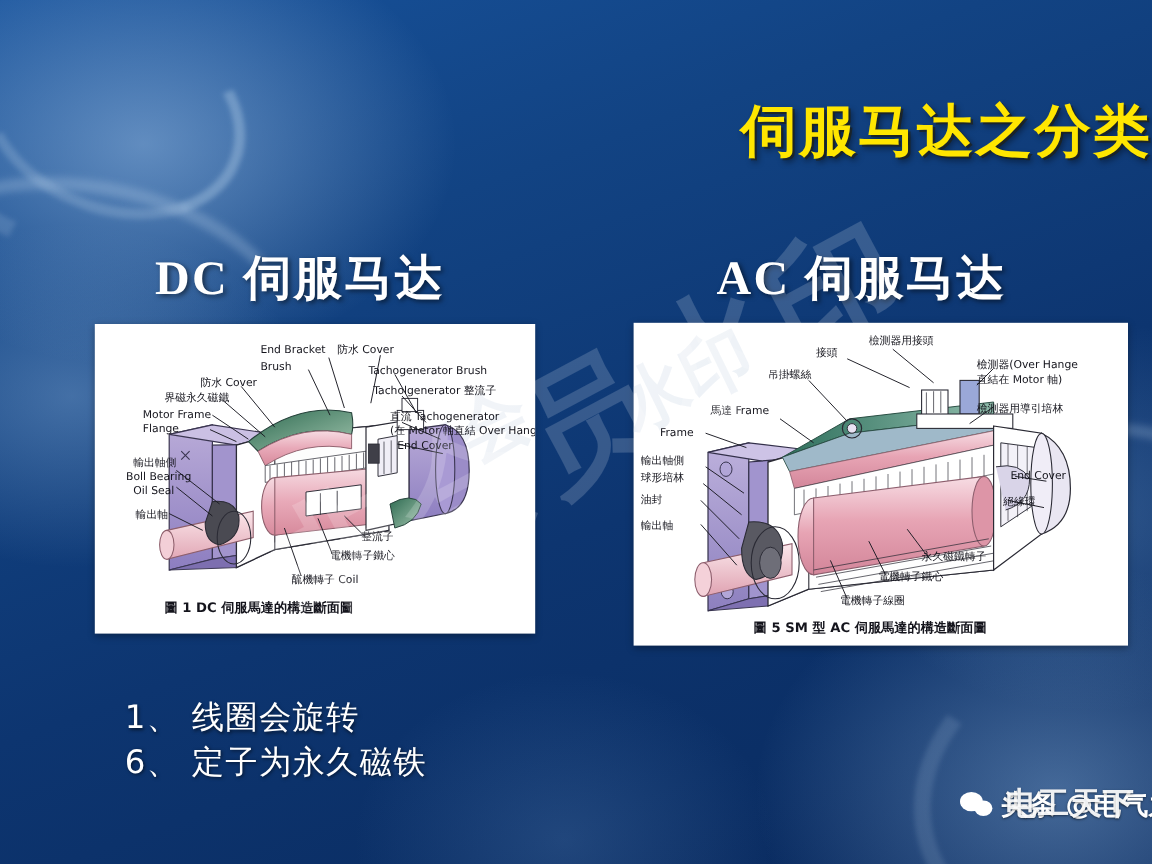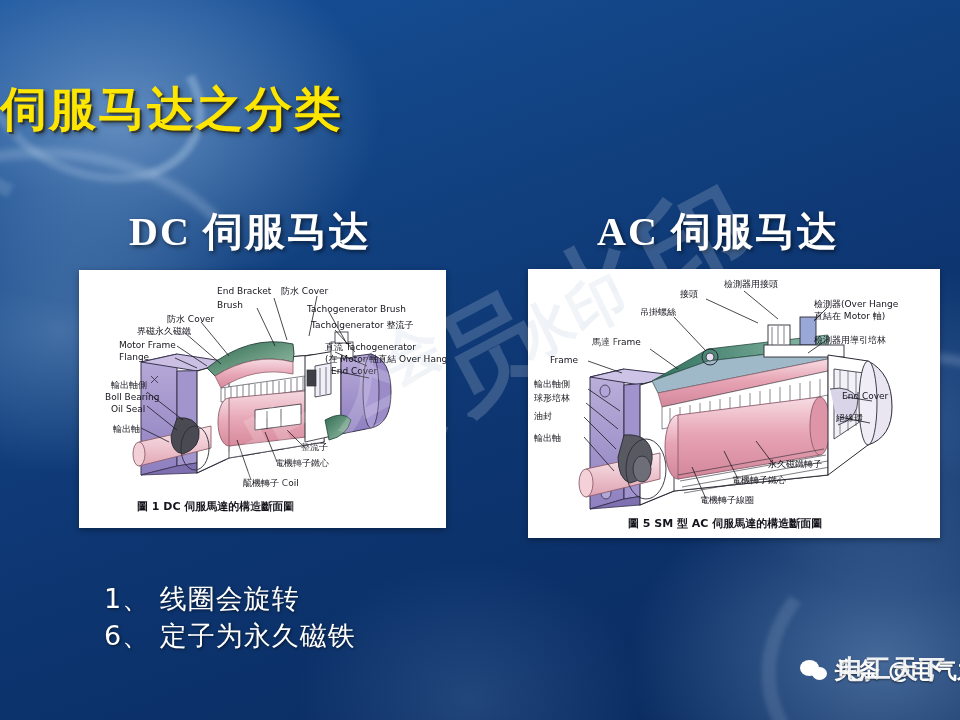--- a/index.html
+++ b/index.html
@@ -27,21 +27,21 @@
   .s3{left:-110px;top:150px;width:340px;height:200px;border:11px solid rgba(200,222,244,.20);
       border-color:rgba(200,222,244,.24) transparent transparent transparent;transform:rotate(10deg);filter:blur(3px);}
   .s4{left:760px;top:520px;width:330px;height:250px;border:14px solid rgba(200,222,244,.26);
       border-color:transparent transparent rgba(200,222,244,.30) rgba(200,222,244,.14);transform:rotate(-12deg);filter:blur(2px);}
   .s5{left:820px;top:360px;width:250px;height:190px;border:10px solid rgba(195,218,242,.18);
       border-color:rgba(195,218,242,.22) transparent transparent transparent;transform:rotate(28deg);filter:blur(3px);}
   .s6{left:560px;top:620px;width:300px;height:170px;border:9px solid rgba(190,215,240,.14);
       border-color:transparent transparent rgba(190,215,240,.18) transparent;transform:rotate(-6deg);filter:blur(3px);}
 
   #title{
-    position:absolute;left:0;right:0;top:78px;text-align:left;
+    position:absolute;left:0;right:0;top:78px;text-align:right;
     font-family:"DejaVu Sans","Liberation Sans",sans-serif;
     font-weight:700;font-size:47px;letter-spacing:2px;color:#ffe600;
     text-shadow:2px 2px 0 rgba(40,30,0,.55),3px 3px 5px rgba(0,0,0,.45);
     white-space:nowrap;
   }
   .col-head{
     position:absolute;top:204px;width:420px;text-align:center;
     font-family:"Liberation Serif","DejaVu Serif",serif;font-weight:700;
     font-size:40px;color:#ffffff;letter-spacing:2px;white-space:nowrap;
     text-shadow:2px 2px 4px rgba(0,0,0,.55);

